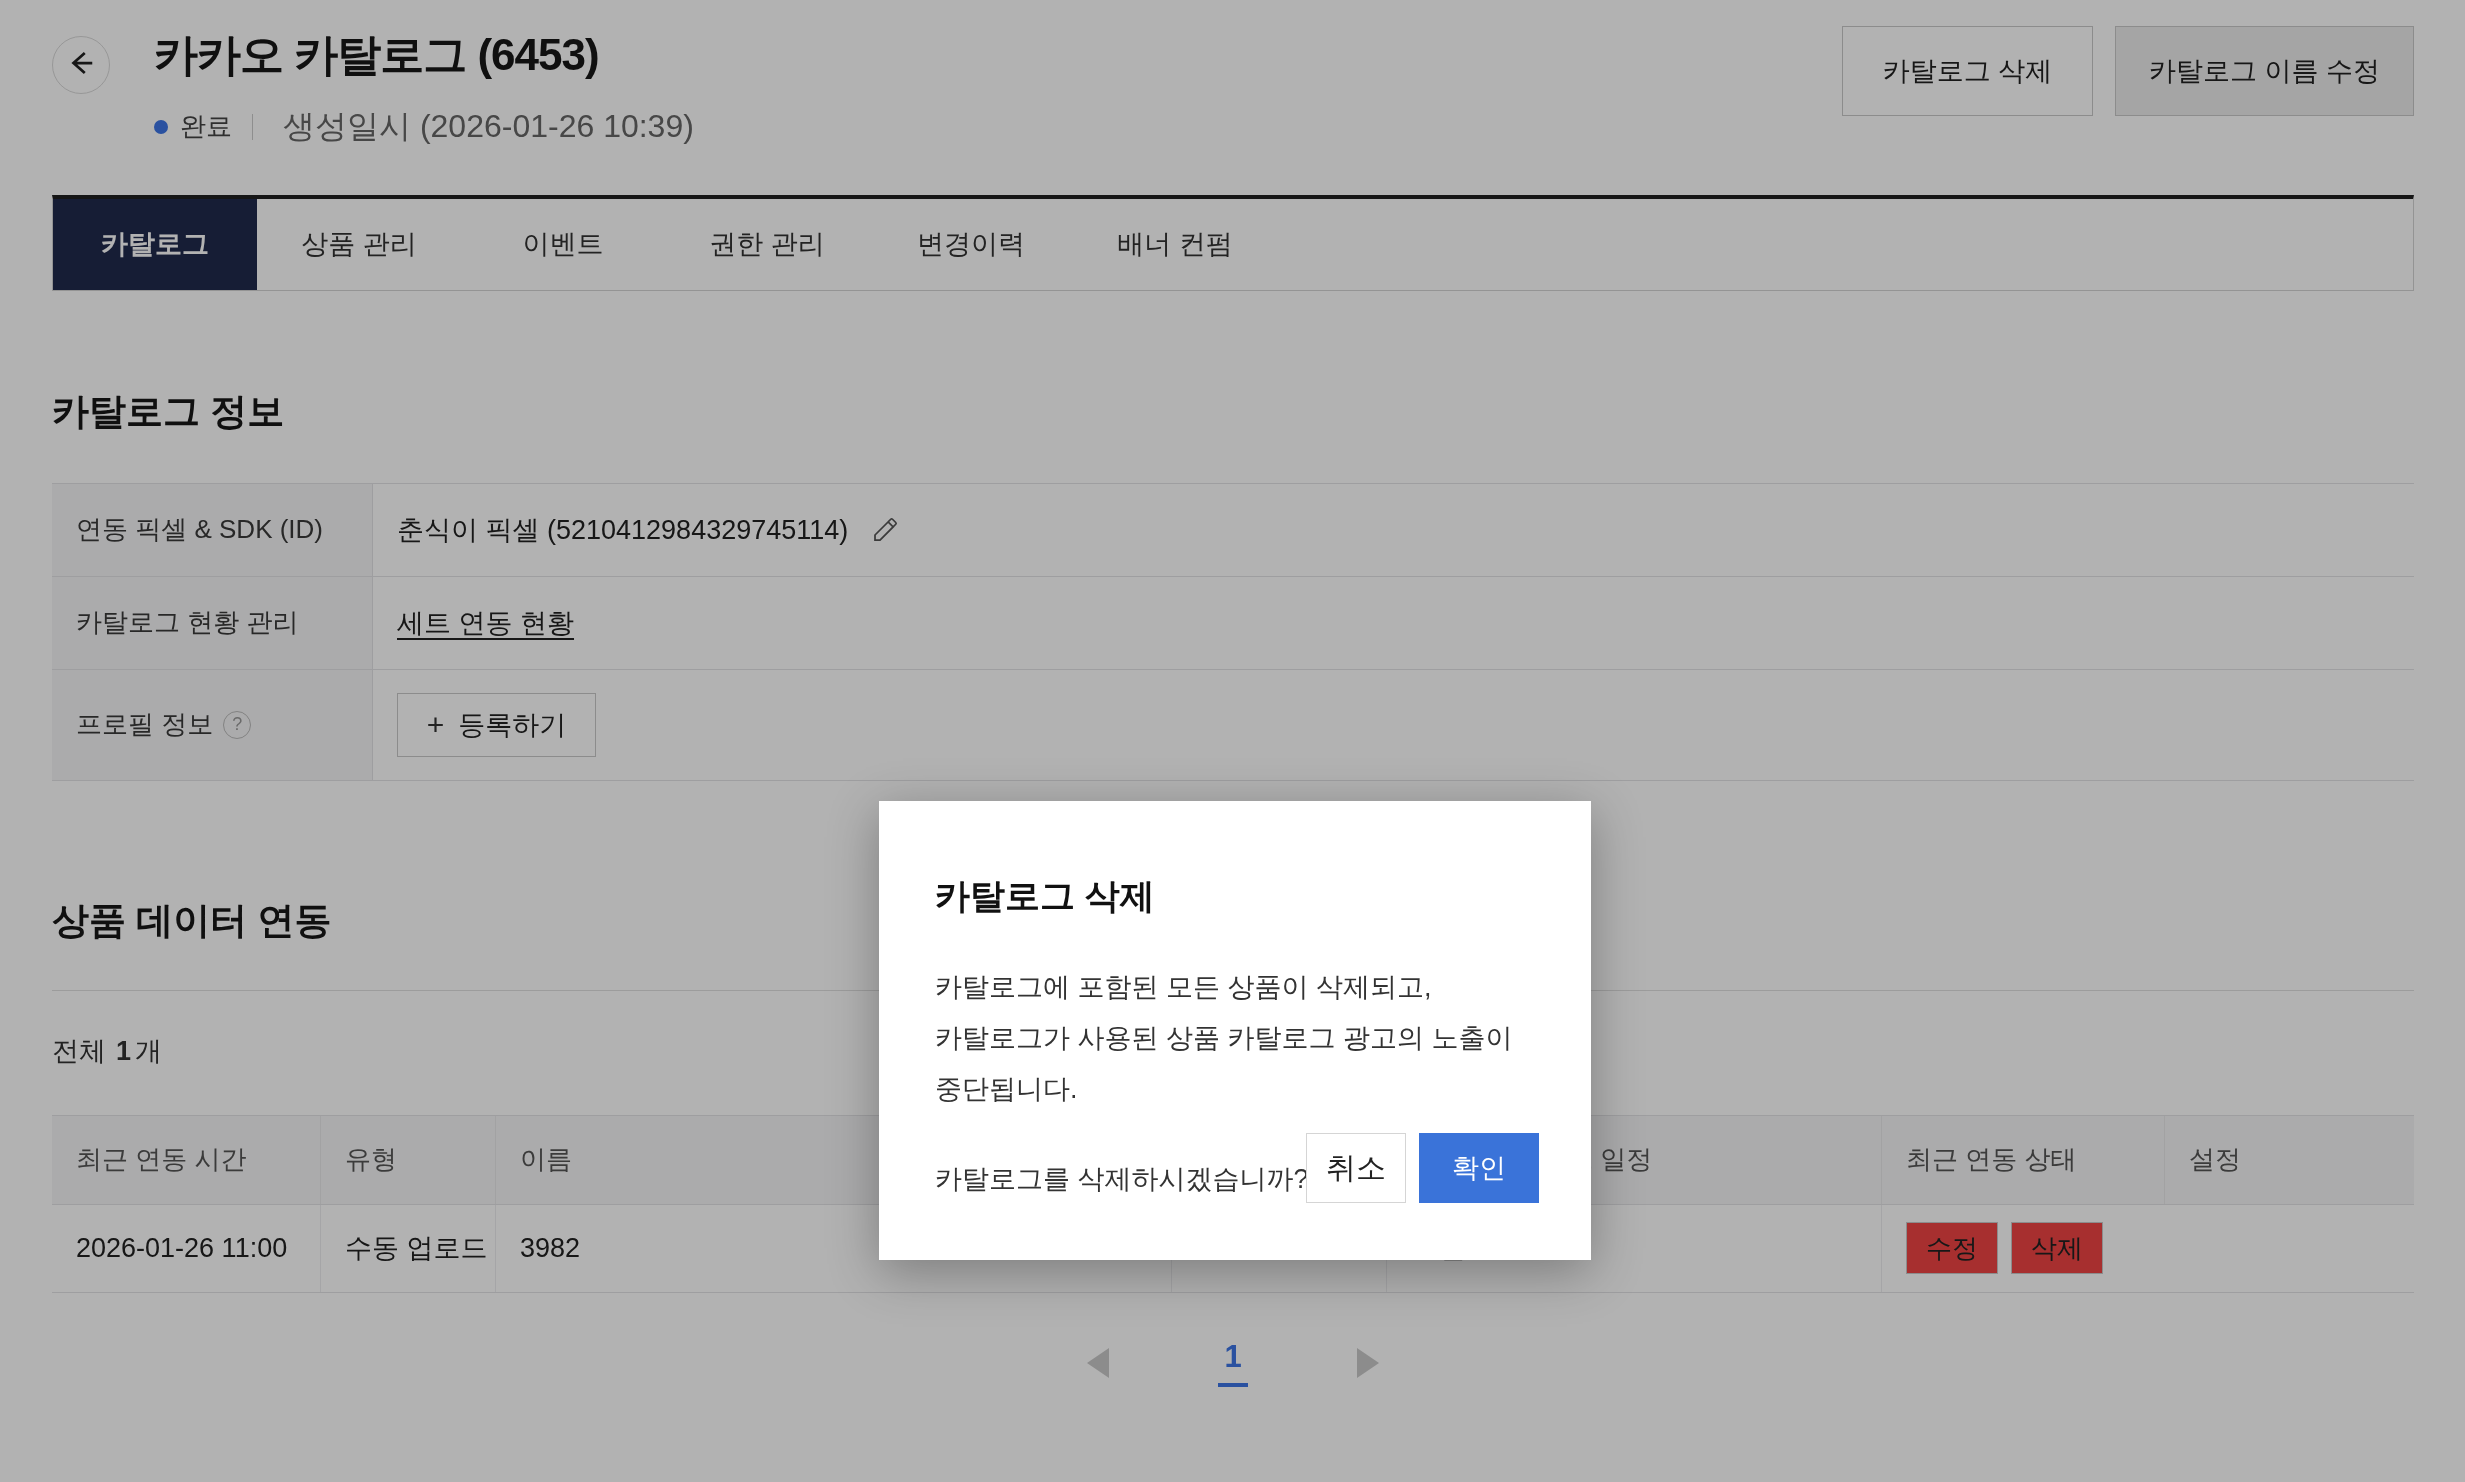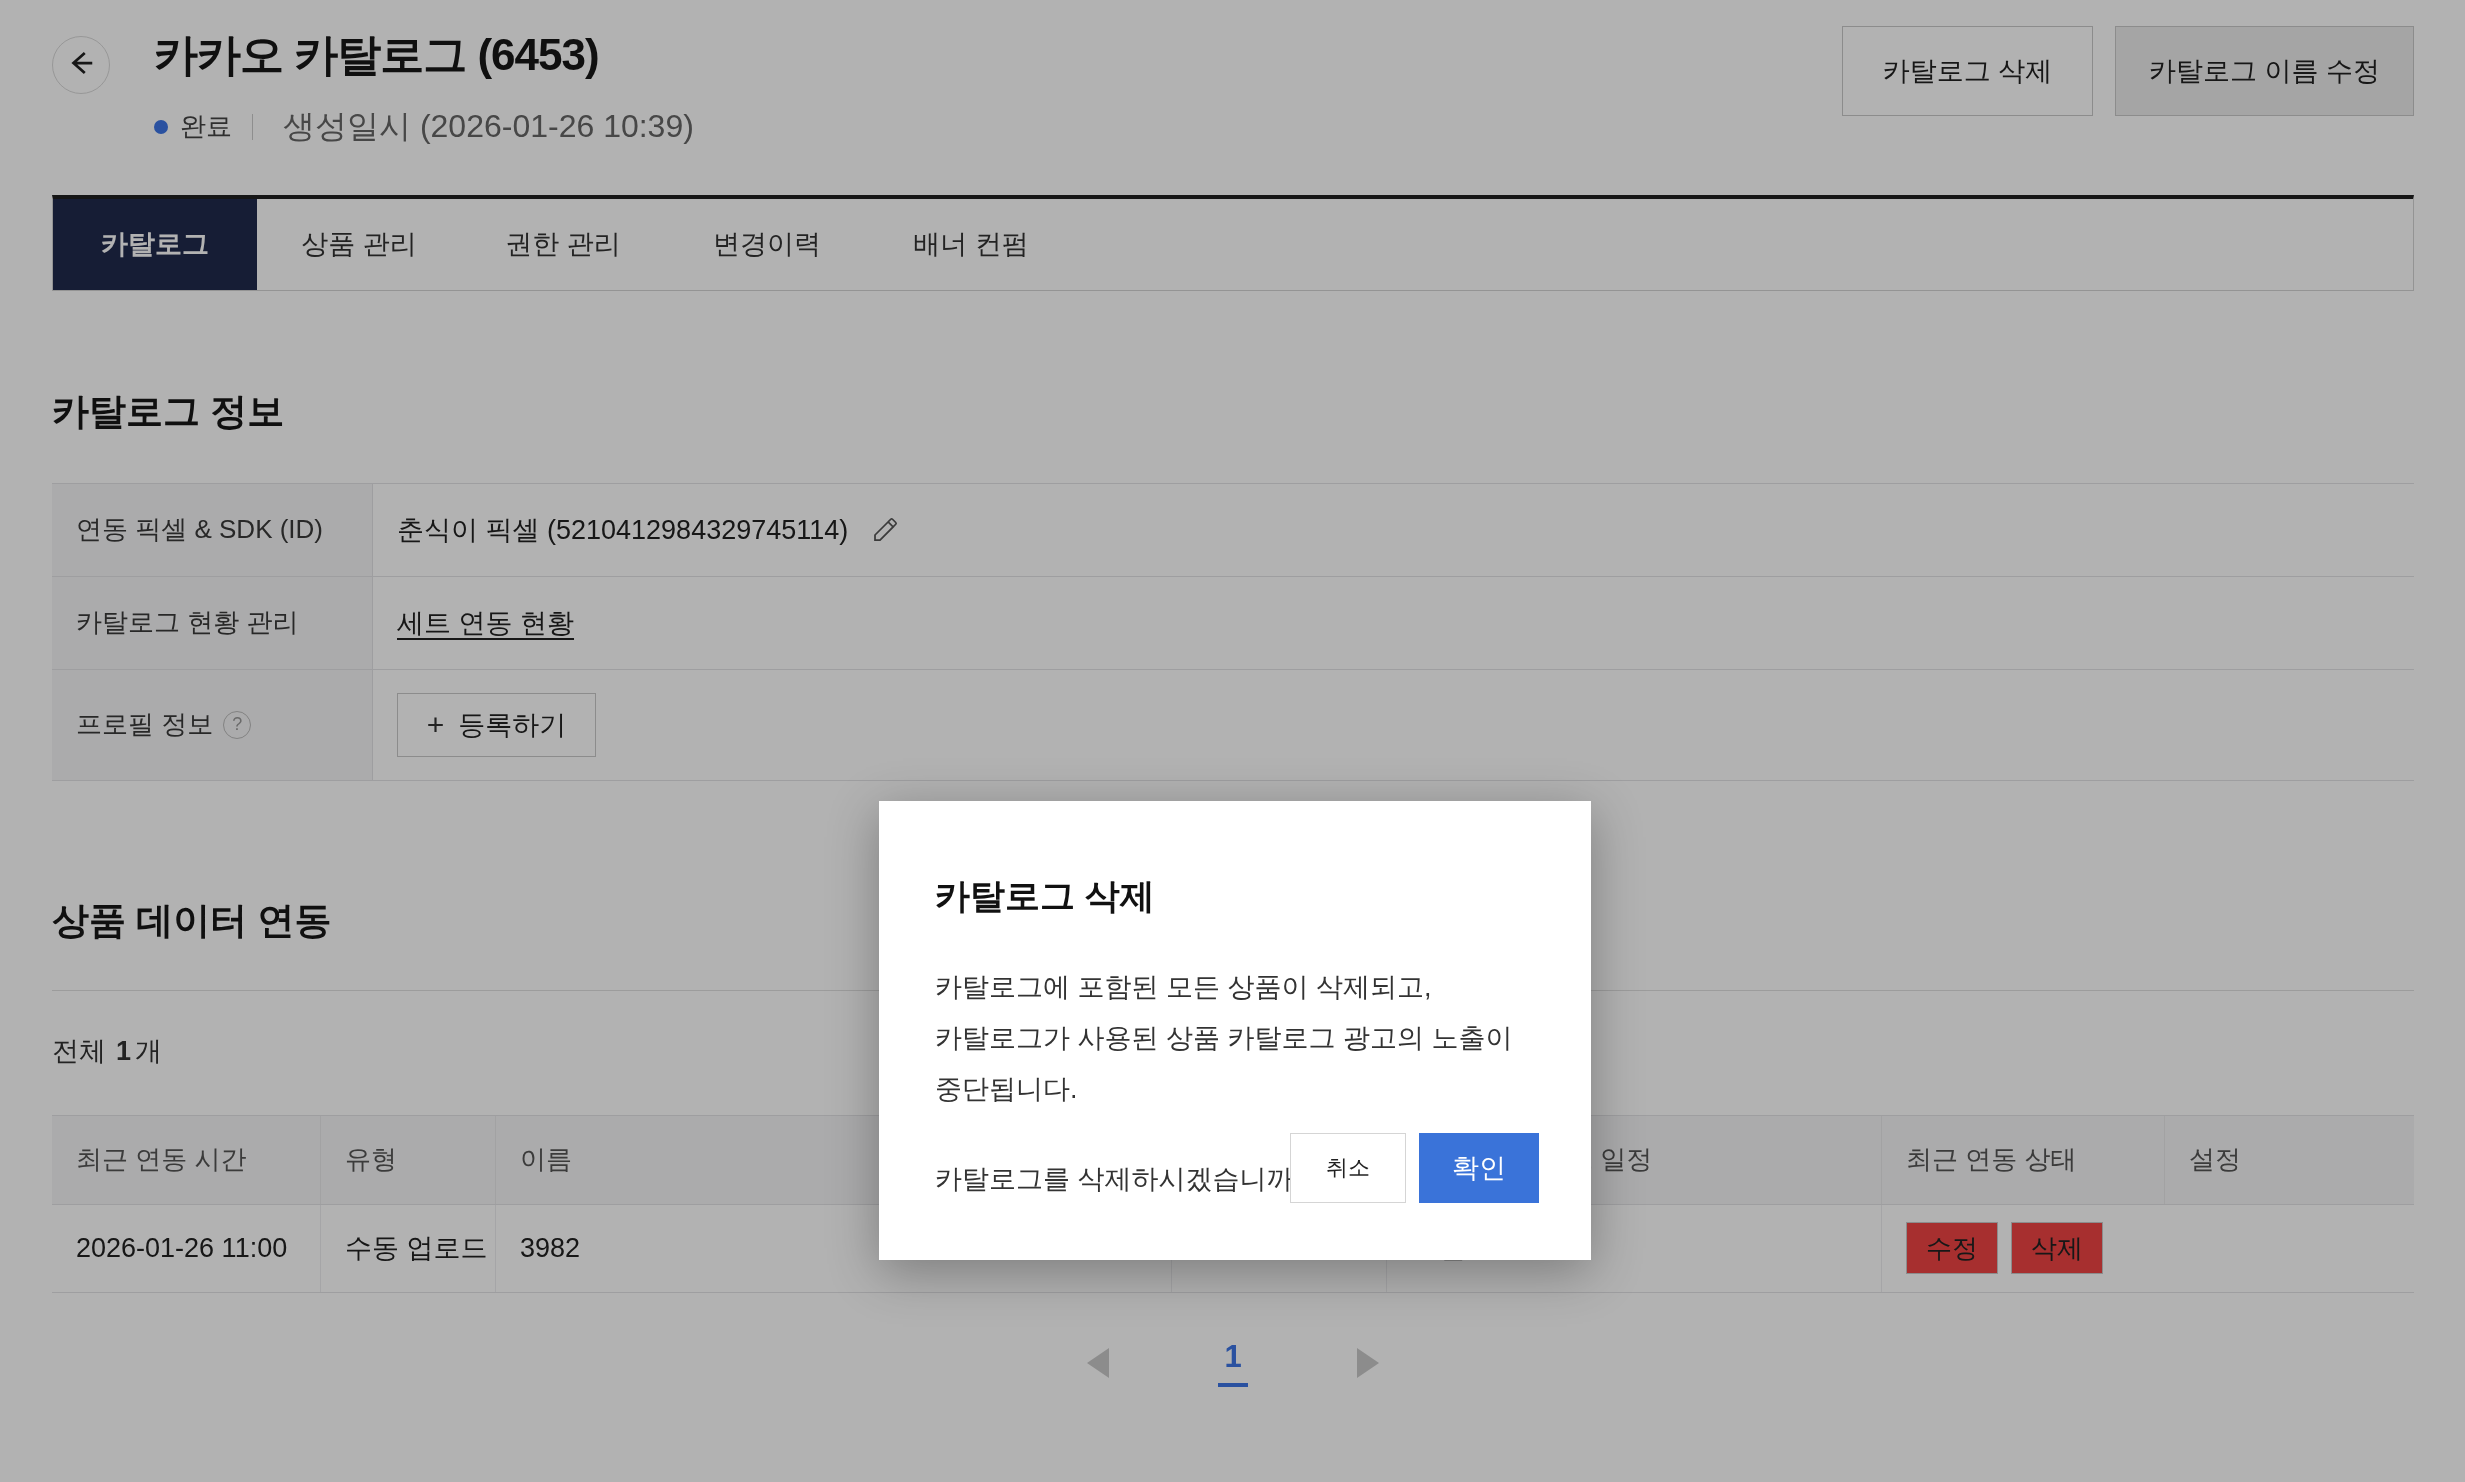--- a/index.html
+++ b/index.html
@@ -91,21 +91,21 @@
   .scrim { position:absolute; inset:0; background:rgba(0,0,0,0.30); z-index:10; }
   .modal {
     position:absolute; left:879px; top:801px; width:712px; height:459px;
     background:#fff; z-index:20; box-shadow:0 12px 48px rgba(0,0,0,0.30);
     padding:72px 56px 0 56px;
   }
   .modal-title { font-size:35px; font-weight:bold; color:#111; }
   .modal-body { margin-top:42px; font-size:27px; line-height:51px; color:#333; }
   .modal-question { margin-top:46px; font-size:27px; color:#333; }
   .modal-actions { position:absolute; right:52px; bottom:57px; display:flex; gap:13px; }
-  .btn-cancel { width:116px; height:70px; background:#fff; border:1px solid #d5d5d5; font-size:22px; color:#222; }
+  .btn-cancel { width:100px; height:70px; background:#fff; border:1px solid #d5d5d5; font-size:30px; color:#222; }
   .btn-confirm { width:120px; height:70px; background:#3a73d9; border:1px solid #3a73d9; font-size:27px; color:#fff; }
 </style>
 </head>
 <body>
 
 <div class="page">
 
   <div class="page-header">
     <div class="back-btn">
       <span>
@@ -125,20 +125,21 @@
     </div>
     <div class="header-actions">
       <div class="btn btn-outline-lg">카탈로그 삭제</div>
       <div class="btn btn-gray-lg">카탈로그 이름 수정</div>
     </div>
   </div>
 
   <div class="tab-strip">
     <div class="tab active">카탈로그</div>
     <div class="tab">상품 관리</div>
+    <div class="tab">이벤트</div>
     <div class="tab">권한 관리</div>
     <div class="tab">변경이력</div>
     <div class="tab">배너 컨펌</div>
   </div>
 
   <div class="section-title mt-info">카탈로그 정보</div>
 
   <div class="info-table">
     <div class="info-row">
       <div class="info-label">연동 픽셀 &amp; SDK (ID)</div>

